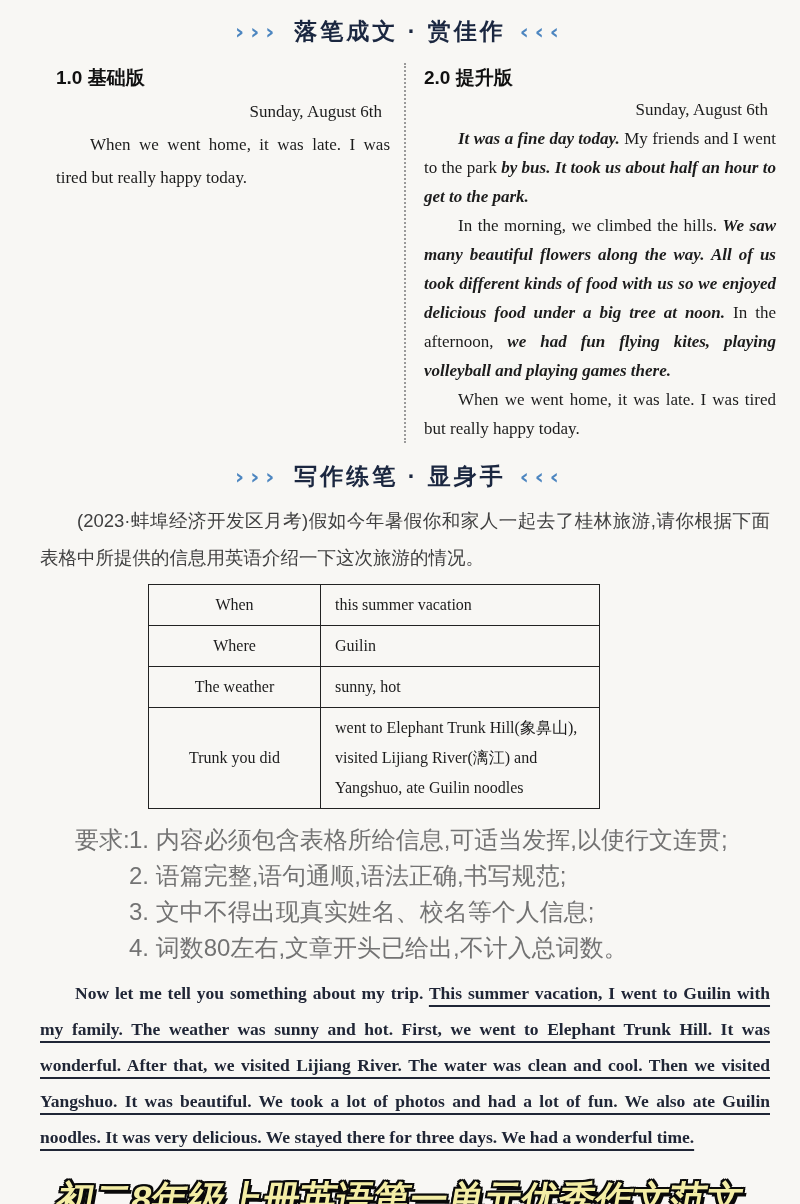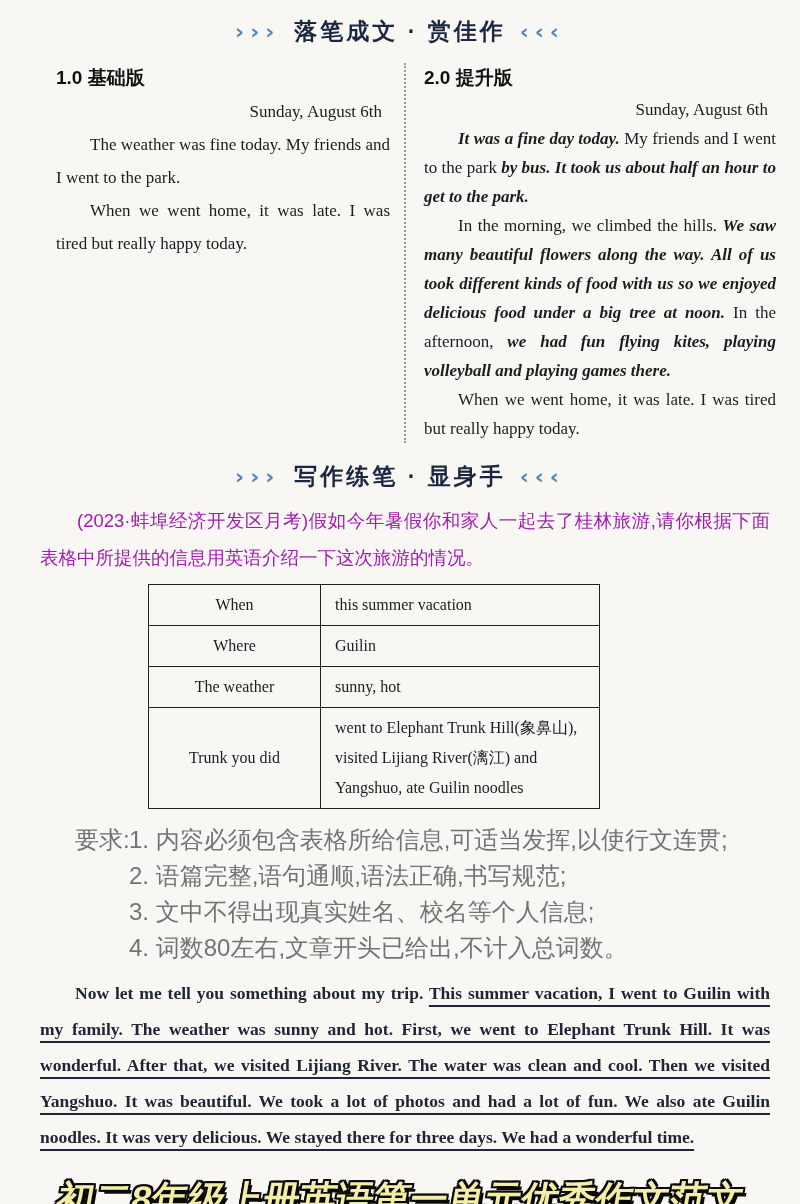--- a/index.html
+++ b/index.html
@@ -40,21 +40,21 @@
   .col-right .essay { line-height:29px; }
   .essay-date { text-align:right; padding-right:8px; }
   .essay p { text-indent:2em; margin:0; }
   .bi { font-weight:700; font-style:italic; }
 
   
   .prompt {
     margin:10px 30px 0 40px;
     font-family:"Liberation Sans", sans-serif;
     font-size:18.5px; line-height:37px; text-indent:2em;
-    color:#a21caf; text-align:justify;
+    color:#404040; text-align:justify;
   }
   table.info {
     margin:8px 0 0 148px; width:452px;
     border-collapse:collapse; font-size:16px;
   }
   table.info td { border:1.5px solid #222; }
   td.k { width:172px; text-align:center; padding:5px 4px; }
   td.v { padding:5px 6px 5px 14px; line-height:30px; }
 
   .requirements {
@@ -101,21 +101,20 @@
   <span class="sec-title">落笔成文 · 赏佳作</span>
   <span class="marks right">‹‹‹</span>
 </div>
 
 <div class="columns">
 
   <div class="col-left">
     <div class="essay-title">1.0 基础版</div>
     <div class="essay">
       <div class="essay-date">Sunday, August 6th</div>
-      <p>The weather was fine today. My friends and I went to the park.</p>
       <p>When we went home, it was late. I was tired but really happy today.</p>
     </div>
   </div>
 
   <div class="col-right">
     <div class="essay-title">2.0 提升版</div>
     <div class="essay">
       <div class="essay-date">Sunday, August 6th</div>
       <p><span class="bi">It was a fine day today.</span><span> My friends and I went to the park </span><span class="bi">by bus. It took us about half an hour to get to the park.</span></p>
       <p><span>In the morning, we climbed the hills. </span><span class="bi">We saw many beautiful flowers along the way. All of us took different kinds of food with us so we enjoyed delicious food under a big tree at noon. </span><span>In the afternoon, </span><span class="bi">we had fun flying kites, playing volleyball and playing games there.</span></p>

